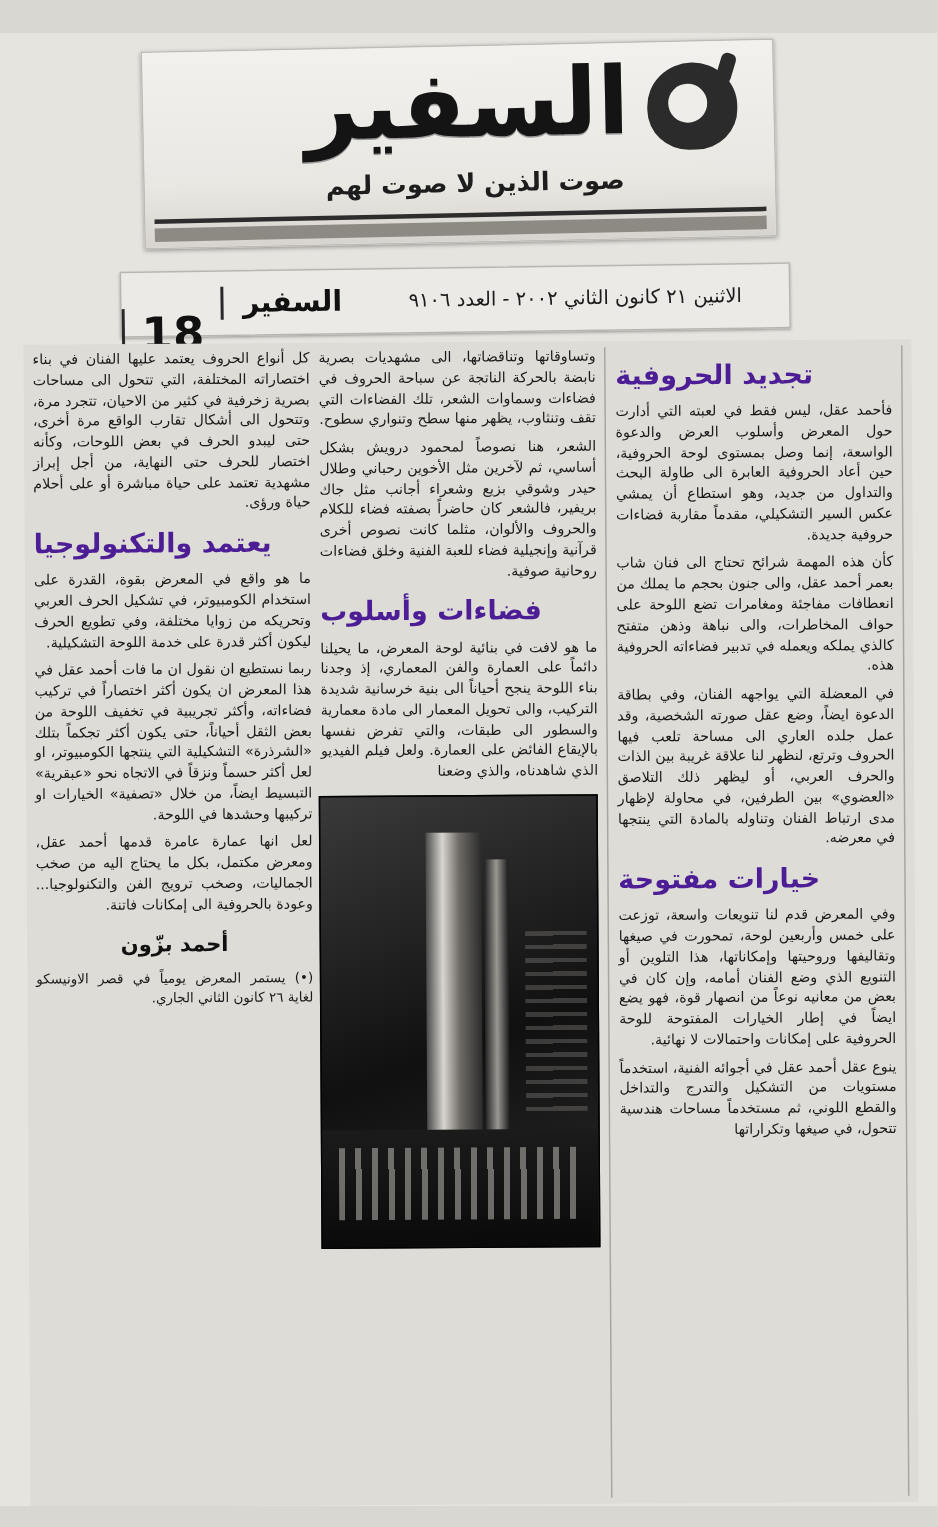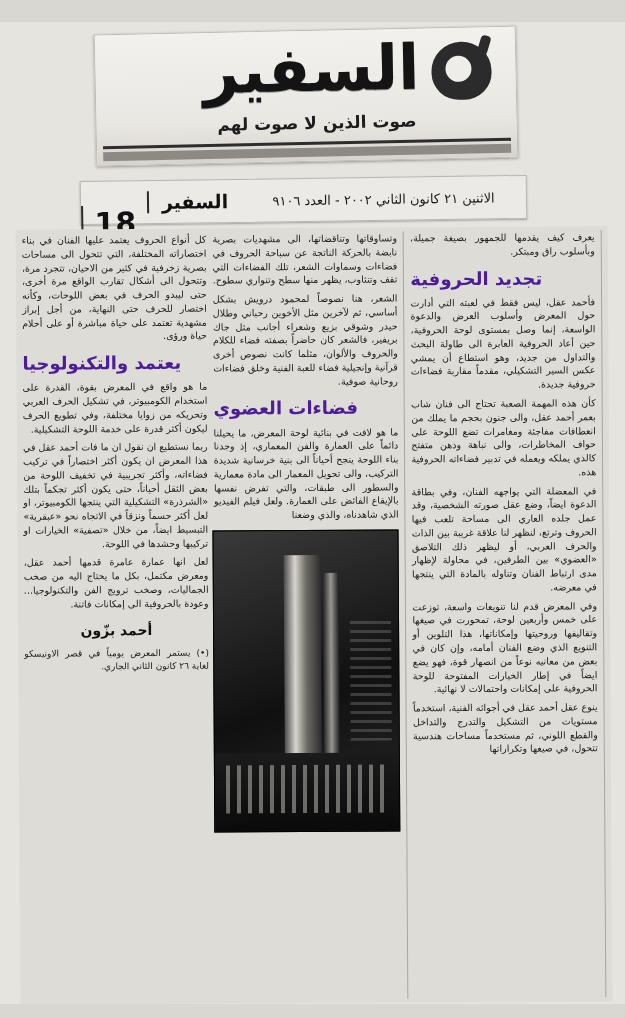--- a/index.html
+++ b/index.html
@@ -169,39 +169,39 @@
         <p>ما هو واقع في المعرض بقوة، القدرة على استخدام الكومبيوتر، في تشكيل الحرف العربي وتحريكه من زوايا مختلفة، وفي تطويع الحرف ليكون أكثر قدرة على خدمة اللوحة التشكيلية.</p>
         <p>ربما نستطيع ان نقول ان ما فات أحمد عقل في هذا المعرض ان يكون أكثر اختصاراً في تركيب فضاءاته، وأكثر تجريبية في تخفيف اللوحة من بعض الثقل أحياناً، حتى يكون أكثر تجكماً بتلك «الشرذرة» التشكيلية التي ينتجها الكومبيوتر، او لعل أكثر حسماً ونزقاً في الاتجاه نحو «عبقرية» التبسيط ايضاً، من خلال «تصفية» الخيارات او تركيبها وحشدها في اللوحة.</p>
         <p>لعل انها عمارة عامرة قدمها أحمد عقل، ومعرض مكتمل، بكل ما يحتاج اليه من صخب الجماليات، وصخب ترويج الفن والتكنولوجيا... وعودة بالحروفية الى إمكانات فاتنة.</p>
         <div class="sig">أحمد بزّون</div>
         <div class="footnote">(•) يستمر المعرض يومياً في قصر الاونيسكو لغاية ٢٦ كانون الثاني الجاري.</div>
       </div>
 
       <div class="col">
         <p>وتساوقاتها وتناقضاتها، الى مشهديات بصرية نابضة بالحركة الناتجة عن سباحة الحروف في فضاءات وسماوات الشعر، تلك الفضاءات التي تقف وتنثاوب، يظهر منها سطح وتنواري سطوح.</p>
         <p>الشعر، هنا نصوصاً لمحمود درويش بشكل أساسي، ثم لآخرين مثل الأخوين رحباني وطلال حيدر وشوقي بزيع وشعراء أجانب مثل جاك بريفير، فالشعر كان حاضراً بصفته فضاء للكلام والحروف والألوان، مثلما كانت نصوص أخرى قرآنية وإنجيلية فضاء للعبة الفنية وخلق فضاءات روحانية صوفية.</p>
-        <div class="hd">فضاءات العضوي</div>
+        <div class="hd">فضاءات وأسلوب</div>
         <p>ما هو لافت في بنائية لوحة المعرض، ما يحيلنا دائماً على العمارة والفن المعماري، إذ وجدنا بناء اللوحة ينجح أحياناً الى بنية خرسانية شديدة التركيب، والى تحويل المعمار الى مادة معمارية والسطور الى طبقات، والتي تفرض نفسها بالإيقاع الفائض على العمارة. ولعل فيلم الفيديو الذي شاهدناه، والذي وضعنا</p>
         <div class="photo">
           <div class="ph-grad"></div>
           <div class="ph-calig2"></div>
           <div class="ph-tower"></div>
           <div class="ph-tower2"></div>
           <div class="ph-base"></div>
           <div class="ph-calig"></div>
           <div class="caption-line"></div>
         </div>
       </div>
 
       <div class="col">
-        <p>يعرف كيف يقدمها للجمهور بصيغة جميلة، وبأسلوب راق ومبتكر.</p>
         <div class="hd">تجديد الحروفية</div>
         <p>فأحمد عقل، ليس فقط في لعبته التي أدارت حول المعرض وأسلوب العرض والدعوة الواسعة، إنما وصل بمستوى لوحة الحروفية، حين أعاد الحروفية العابرة الى طاولة البحث والتداول من جديد، وهو استطاع أن يمشي عكس السير التشكيلي، مقدماً مقاربة فضاءات حروفية جديدة.</p>
-        <p>كأن هذه المهمة الصعبة تحتاج الى فنان شاب بعمر أحمد عقل، والى جنون بحجم ما يملك من انعطافات مفاجئة ومغامرات تضع اللوحة على حواف المخاطرات، والى نباهة وذهن متفتح كالذي يملكه ويعمله في تدبير فضاءاته الحروفية هذه.</p>
+        <p>كأن هذه المهمة شرائح تحتاج الى فنان شاب بعمر أحمد عقل، والى جنون بحجم ما يملك من انعطافات مفاجئة ومغامرات تضع اللوحة على حواف المخاطرات، والى نباهة وذهن متفتح كالذي يملكه ويعمله في تدبير فضاءاته الحروفية هذه.</p>
         <p>في المعضلة التي يواجهه الفنان، وفي بطاقة الدعوة ايضاً، وضع عقل صورته الشخصية، وقد عمل جلده العاري الى مساحة تلعب فيها الحروف وترتع، لنظهر لنا علاقة غريبة بين الذات والحرف العربي، أو ليظهر ذلك التلاصق «العضوي» بين الطرفين، في محاولة لإظهار مدى ارتباط الفنان وتناوله بالمادة التي ينتجها في معرضه.</p>
+        <div class="hd">خيارات مفتوحة</div>
         <p>وفي المعرض قدم لنا تنويعات واسعة، توزعت على خمس وأربعين لوحة، تمحورت في صيغها وتقاليفها وروحيتها وإمكاناتها، هذا التلوين أو التنويع الذي وضع الفنان أمامه، وإن كان في بعض من معانيه نوعاً من انصهار قوة، فهو يضع ايضاً في إطار الخيارات المفتوحة للوحة الحروفية على إمكانات واحتمالات لا نهائية.</p>
         <p>ينوع عقل أحمد عقل في أجوائه الفنية، استخدماً مستويات من التشكيل والتدرج والتداخل والقطع اللوني، ثم مستخدماً مساحات هندسية تتحول، في صيغها وتكراراتها</p>
       </div>
 
     </div>
   </div>
 
   <div class="edge-bottom"></div>
 </div>
 

